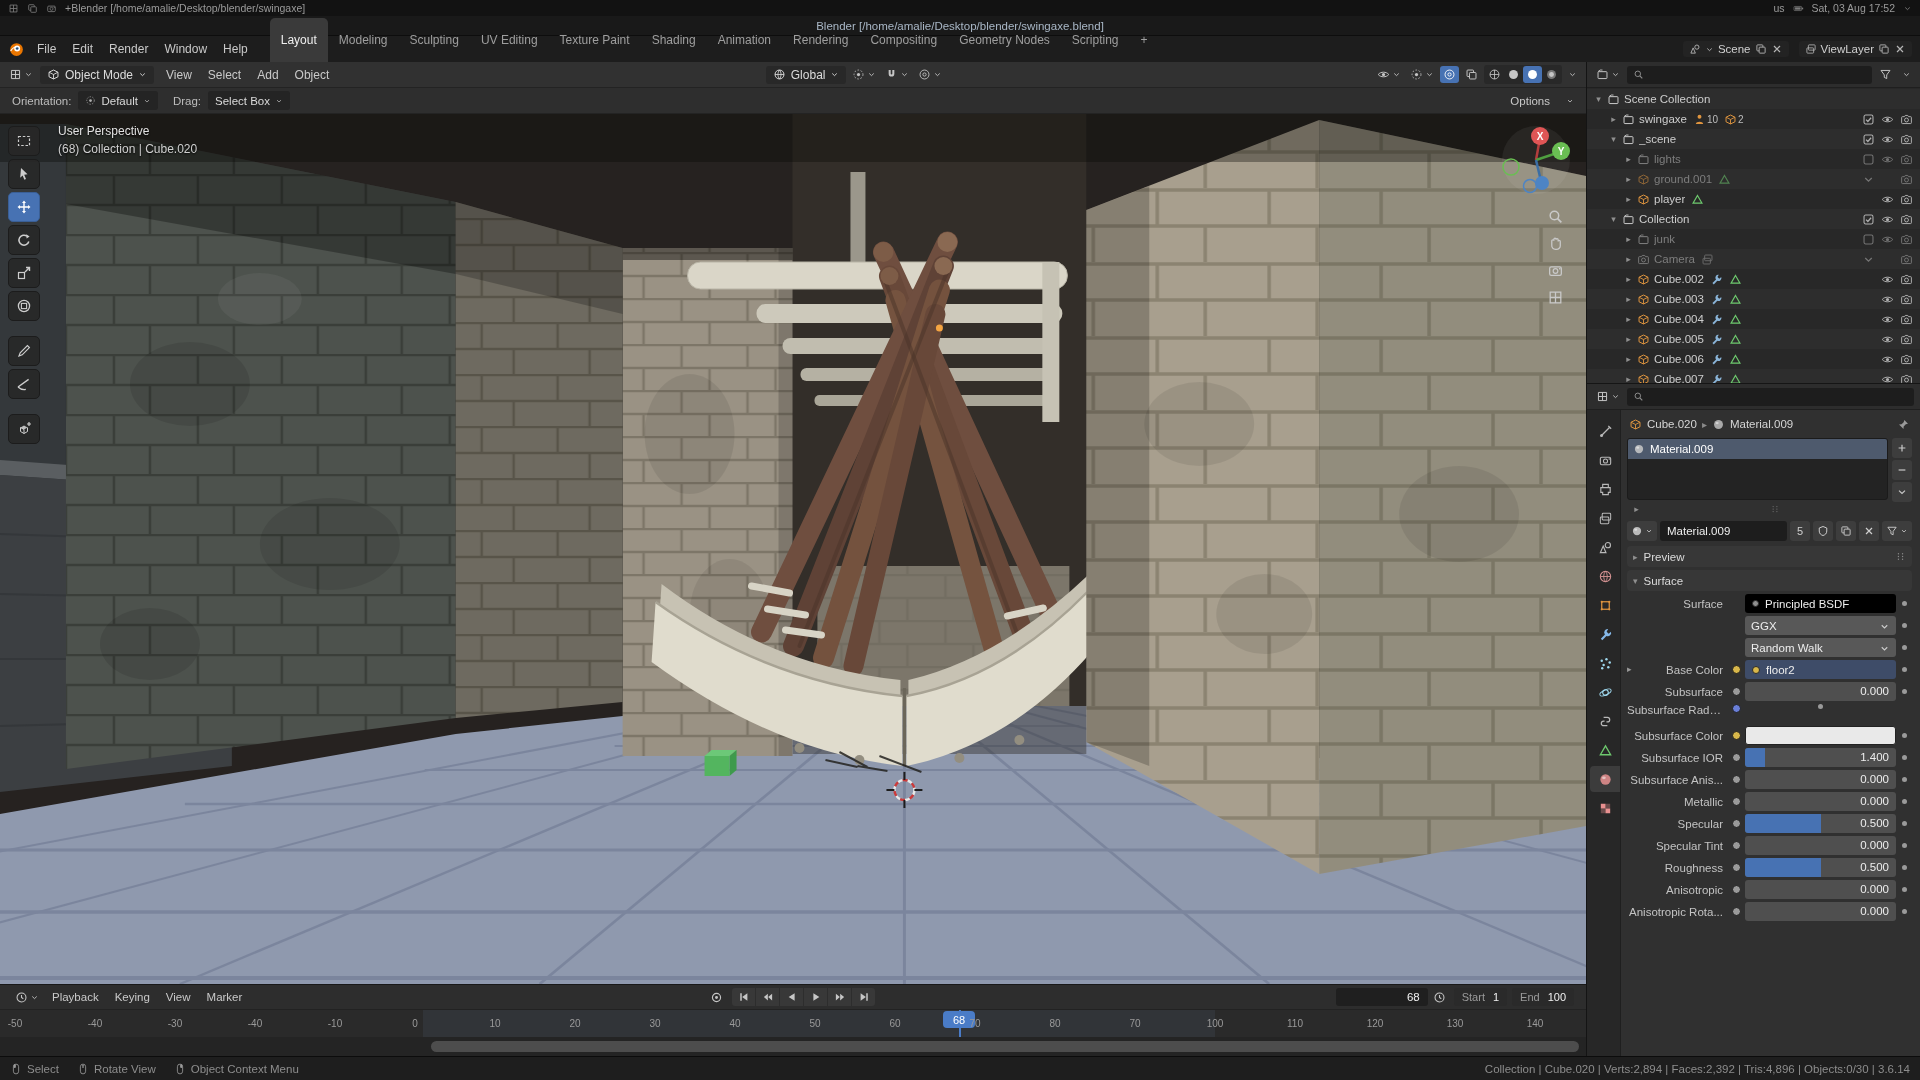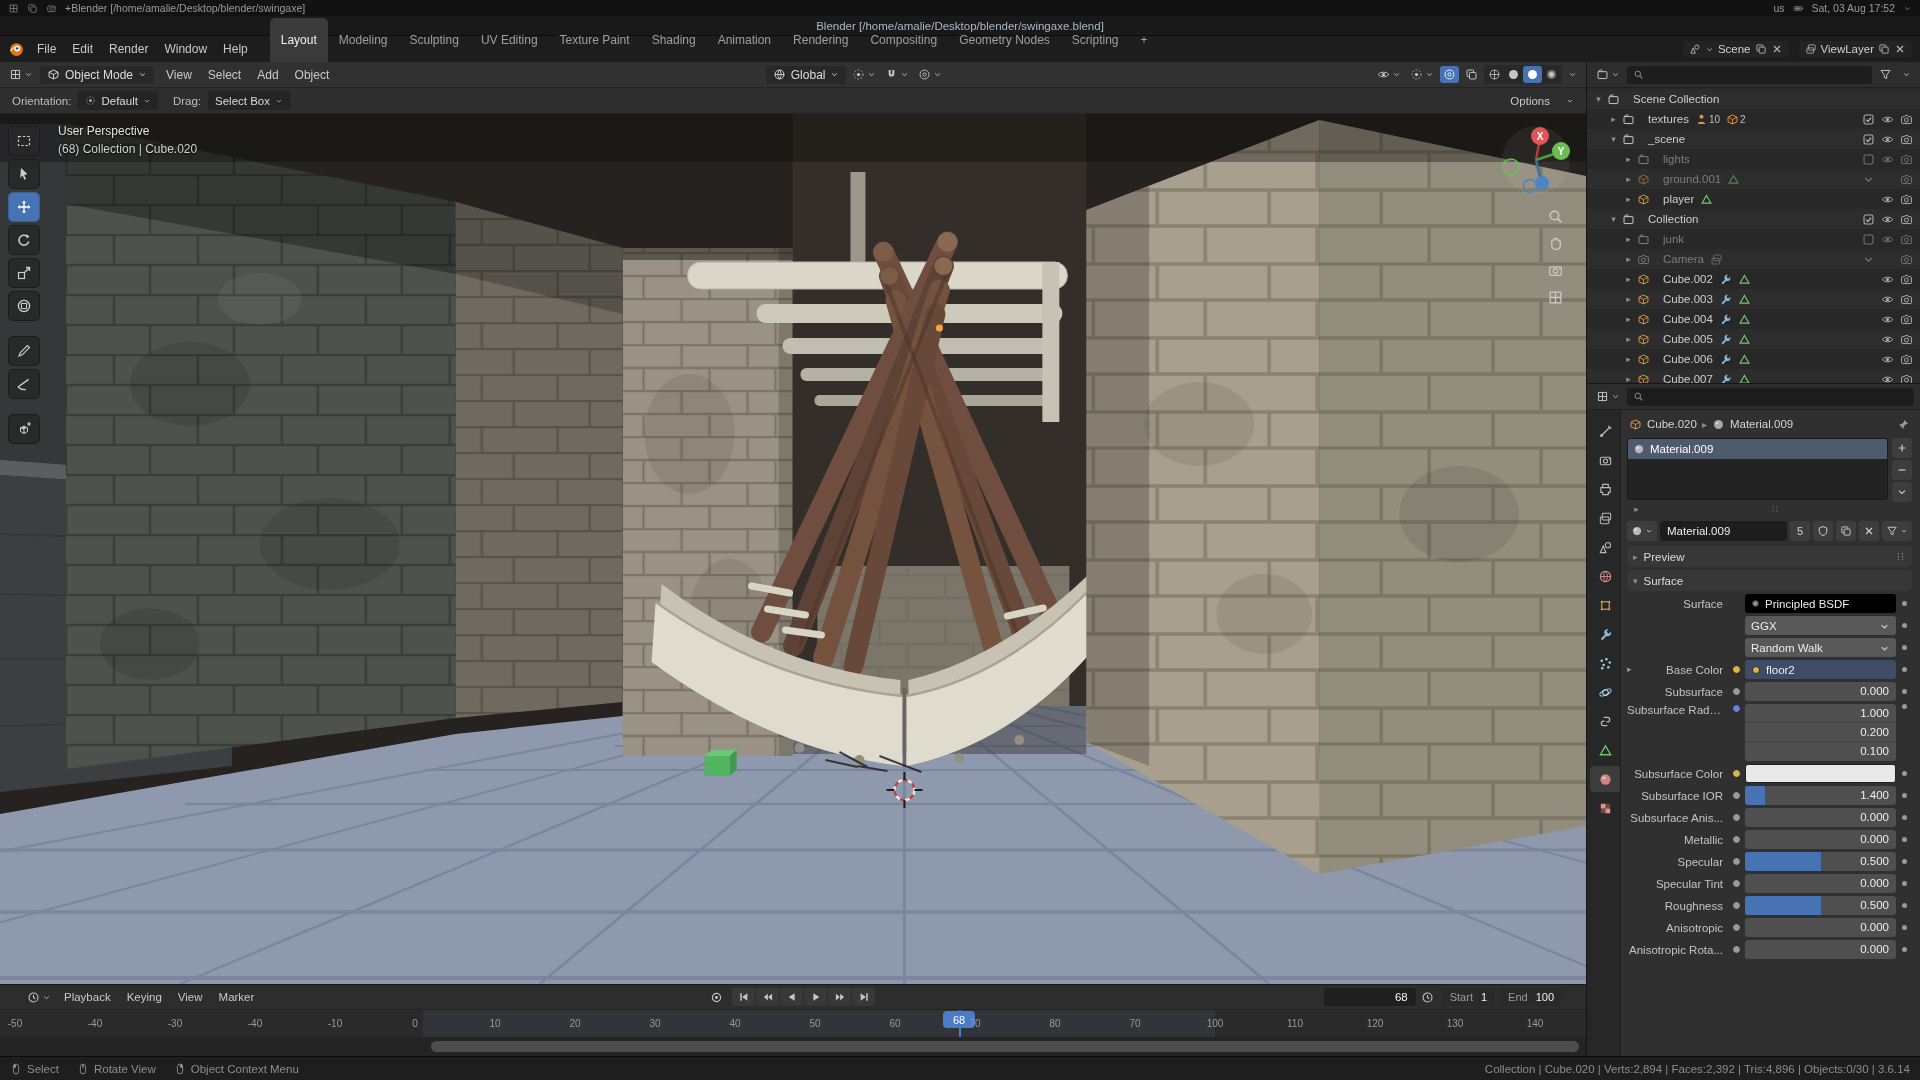--- a/index.html
+++ b/index.html
@@ -49,21 +49,21 @@
   .toolbar{position:absolute;left:8px;top:12px;display:flex;flex-direction:column;gap:3px}
   .tbtn{width:32px;height:30px;border-radius:5px;background:rgba(40,40,40,.93);border:1px solid #1c1c1c;display:flex;align-items:center;justify-content:center;color:#cdcdcd}
   .tbtn .ic{width:16px;height:16px}
   .tbtn.active{background:#4772b3;border-color:#3a5f96;color:#fff}
   .tbtn.gap{margin-top:12px}
   .gizmo{position:absolute;top:10px;right:14px}
   .navcol{position:absolute;top:94px;right:22px;display:flex;flex-direction:column;gap:10px;color:#c9c9c9}
   .navcol .ic{width:17px;height:17px}
   
   .timeline{height:72px;border-top:1px solid #191919;display:flex;flex-direction:column;background:#2a2a2a}
-  .tl-header{height:24px;background:#2d2d2d;display:flex;align-items:center;gap:2px;padding:0 24px;font-size:12px}
+  .tl-header{height:24px;background:#2d2d2d;display:flex;align-items:center;gap:2px;padding:0 12px;font-size:12px}
   .transport{display:flex;gap:1px;margin:0 4px}
   .tbtn2{width:23px;height:18px;display:flex;align-items:center;justify-content:center;color:#c6c6c6;background:#383838}
   .tbtn2:first-child{border-radius:3px 0 0 3px}.tbtn2:last-child{border-radius:0 3px 3px 0}
   .tbtn2 .ic{width:12px;height:12px}
   .flip{transform:scaleX(-1)}
   .tl-frame{width:92px;height:18px;background:#1f1f1f;border-radius:3px;color:#f0f0f0;font-size:11.5px;display:flex;align-items:center;justify-content:flex-end;padding:0 8px}
   .tl-field{height:18px;background:#2a2a2a;border-radius:3px;display:flex;align-items:center;gap:8px;padding:0 8px;font-size:11px;margin-left:3px}
   .tl-field .lab{color:#9b9b9b}.tl-field .val{color:#f0f0f0}
   .tl-ruler{height:28px;background:#2a2a2a;position:relative;border-top:1px solid #222;overflow:hidden}
   .rnum{position:absolute;bottom:8px;transform:translateX(-50%);font-size:10px;color:#9a9a9a}
@@ -78,21 +78,21 @@
   .searchbox{display:flex;align-items:center;gap:4px;background:#1d1d1d;border-radius:3px;height:18px;padding:0 6px;flex:1}
   .searchbox .ic{width:11px;height:11px;color:#8f8f8f}
   .searchbox input{background:none;border:none;color:#ddd;font-size:11px;width:100%;outline:none;font-family:inherit}
   .ol-tree{flex:1;overflow:hidden;background:#282828;padding-top:1px}
   .orow{height:20px;display:flex;align-items:center;gap:3px;font-size:11.5px;color:#cdcdcd;padding-right:4px}
   .orow:nth-child(odd){background:rgba(255,255,255,0.025)}
   .orow .ic{width:13px;height:13px}
   .orow.dim .olabel{color:#7d7d7d}
   .orow.dim .ic{opacity:.55}
   .disc{width:11px;color:#8f8f8f;font-size:9px;text-align:center;flex:none}
-  .olabel{margin-left:10px;white-space:nowrap;overflow:hidden;text-overflow:ellipsis}
+  .olabel{margin-left:1px;white-space:nowrap;overflow:hidden;text-overflow:ellipsis}
   .obadge{display:flex;align-items:center;gap:1px;margin-left:3px}
   .bcount{font-size:10px;color:#bdbdbd}
   .oright{margin-left:auto;display:flex}
   .oslot{width:19px;display:flex;justify-content:center;color:#b0b0b0}
   .oslot .ic{width:13px;height:13px}
   
   .properties{flex:1;display:flex;flex-direction:column;background:#303030;min-height:0}
   .pr-body{flex:1;display:flex;min-height:0}
   .ptabs{width:34px;display:flex;flex-direction:column;align-items:flex-end;padding-top:8px;gap:3px;background:#272727;border-right:1px solid #1f1f1f}
   .ptab{width:30px;height:26px;display:flex;align-items:center;justify-content:center;border-radius:4px 0 0 4px}
@@ -973,21 +973,21 @@
               <span class="oslot"></span>
               <span class="oslot"></span>
               <span class="oslot"></span>
             </span>
           </div>
           <div class="orow" style="padding-left:21px">
             <span class="disc">▸</span>
             <svg class="ic" viewBox="0 0 16 16" style="color:#cfcfcf;">
               <use href="#sy-collection"></use>
             </svg>
-            <span class="olabel">textures</span>
+            <span class="olabel">swingaxe</span>
             <span class="obadge">
               <svg class="ic" viewBox="0 0 16 16" style="color:#e0953f;">
                 <use href="#sy-person"></use>
               </svg>
               <span class="bcount">10</span>
             </span>
             <span class="obadge">
               <svg class="ic" viewBox="0 0 16 16" style="color:#e0953f;">
                 <use href="#sy-cube"></use>
               </svg>
@@ -1597,31 +1597,20 @@
                 <span class="sock" style="background:#9a9a9a"></span>
                 <div class="pfield slider">
                   <div class="fill" style="width:0%"></div>
                   <span class="pval">0.000</span>
                 </div>
                 <span class="decor"></span>
               </div>
               <div class="prow tall">
                 <span class="plabel">Subsurface Radius</span>
                 <span class="sock" style="background:#6a7fd8"></span>
-                <div class="pfield multi">
-                  <div class="mrow">
-                    <span class="pval">1.000</span>
-                  </div>
-                  <div class="mrow">
-                    <span class="pval">0.200</span>
-                  </div>
-                  <div class="mrow">
-                    <span class="pval">0.100</span>
-                  </div>
-                </div>
                 <span class="decor"></span>
               </div>
               <div class="prow">
                 <span class="plabel">Subsurface Color</span>
                 <span class="sock" style="background:#d8b74a"></span>
                 <div class="pfield colorfield" style="background:#e9e9e9"></div>
                 <span class="decor"></span>
               </div>
               <div class="prow">
                 <span class="plabel">Subsurface IOR</span>

